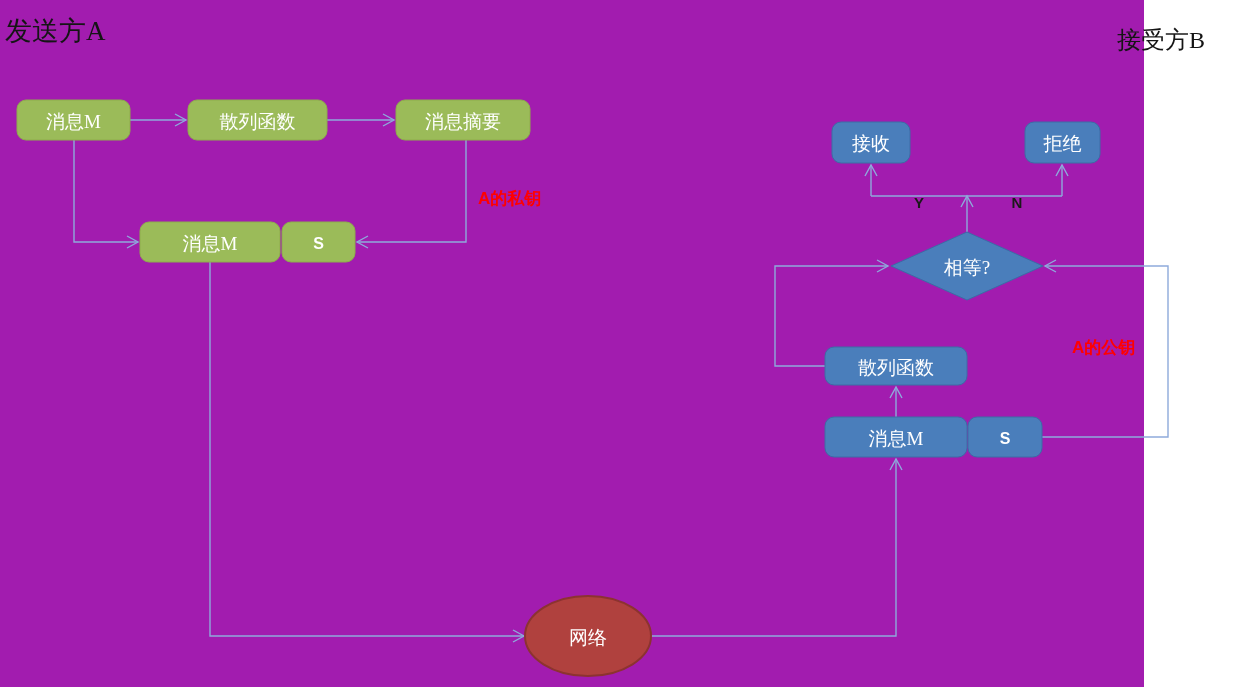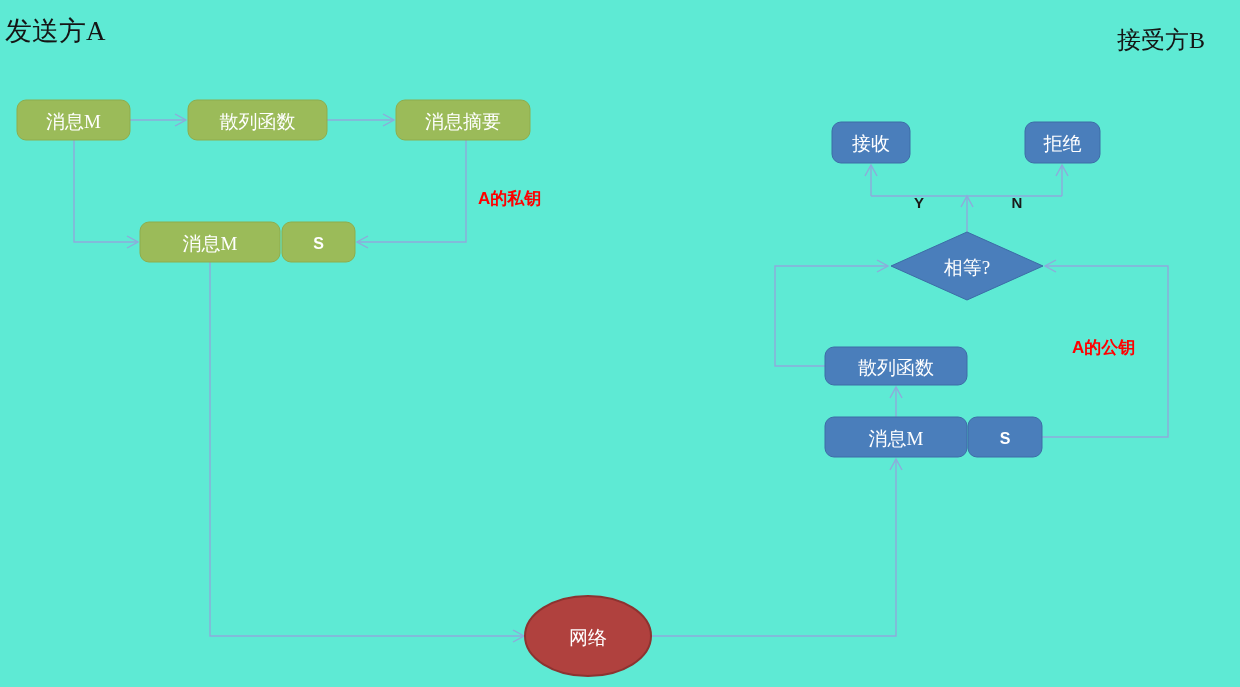--- a/index.html
+++ b/index.html
@@ -8,23 +8,23 @@
     background: #ffffff;
   }
   body {
     width: 1240px;
     height: 687px;
     font-family: "Liberation Sans", sans-serif;
     overflow: hidden;
   }
   #canvas {
     position: relative;
-    width: 1240px;
+    width: 1144px;
     height: 687px;
-    background: #5eead4;
+    background: #a21caf;
     text-align: right;
   }
   svg#diagram {
     position: absolute;
     left: 0;
     top: 0;
     width: 1240px;
     height: 687px;
   }
   .party-title {

